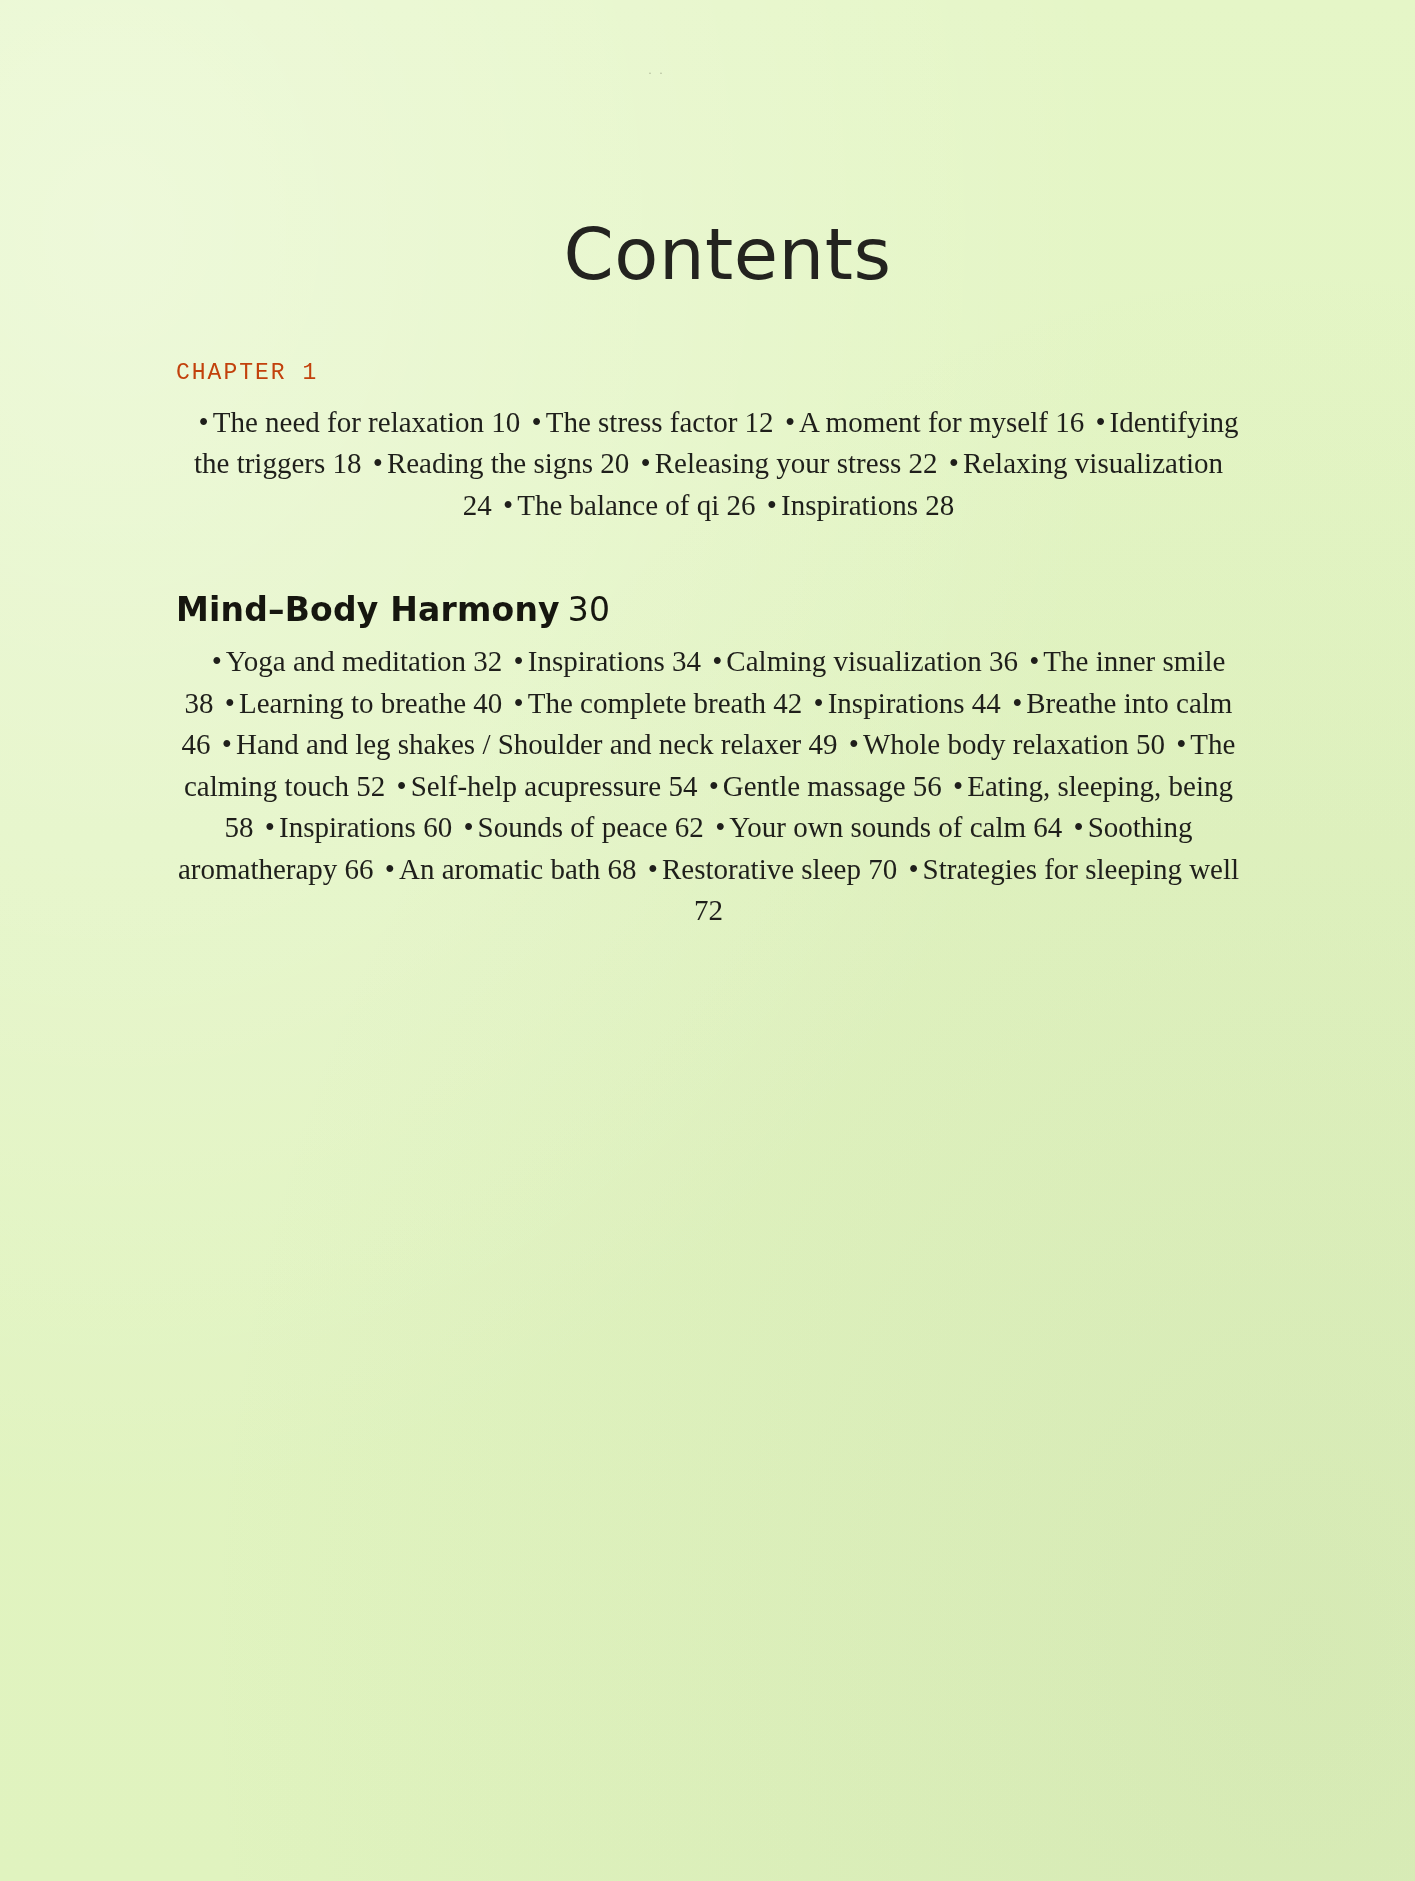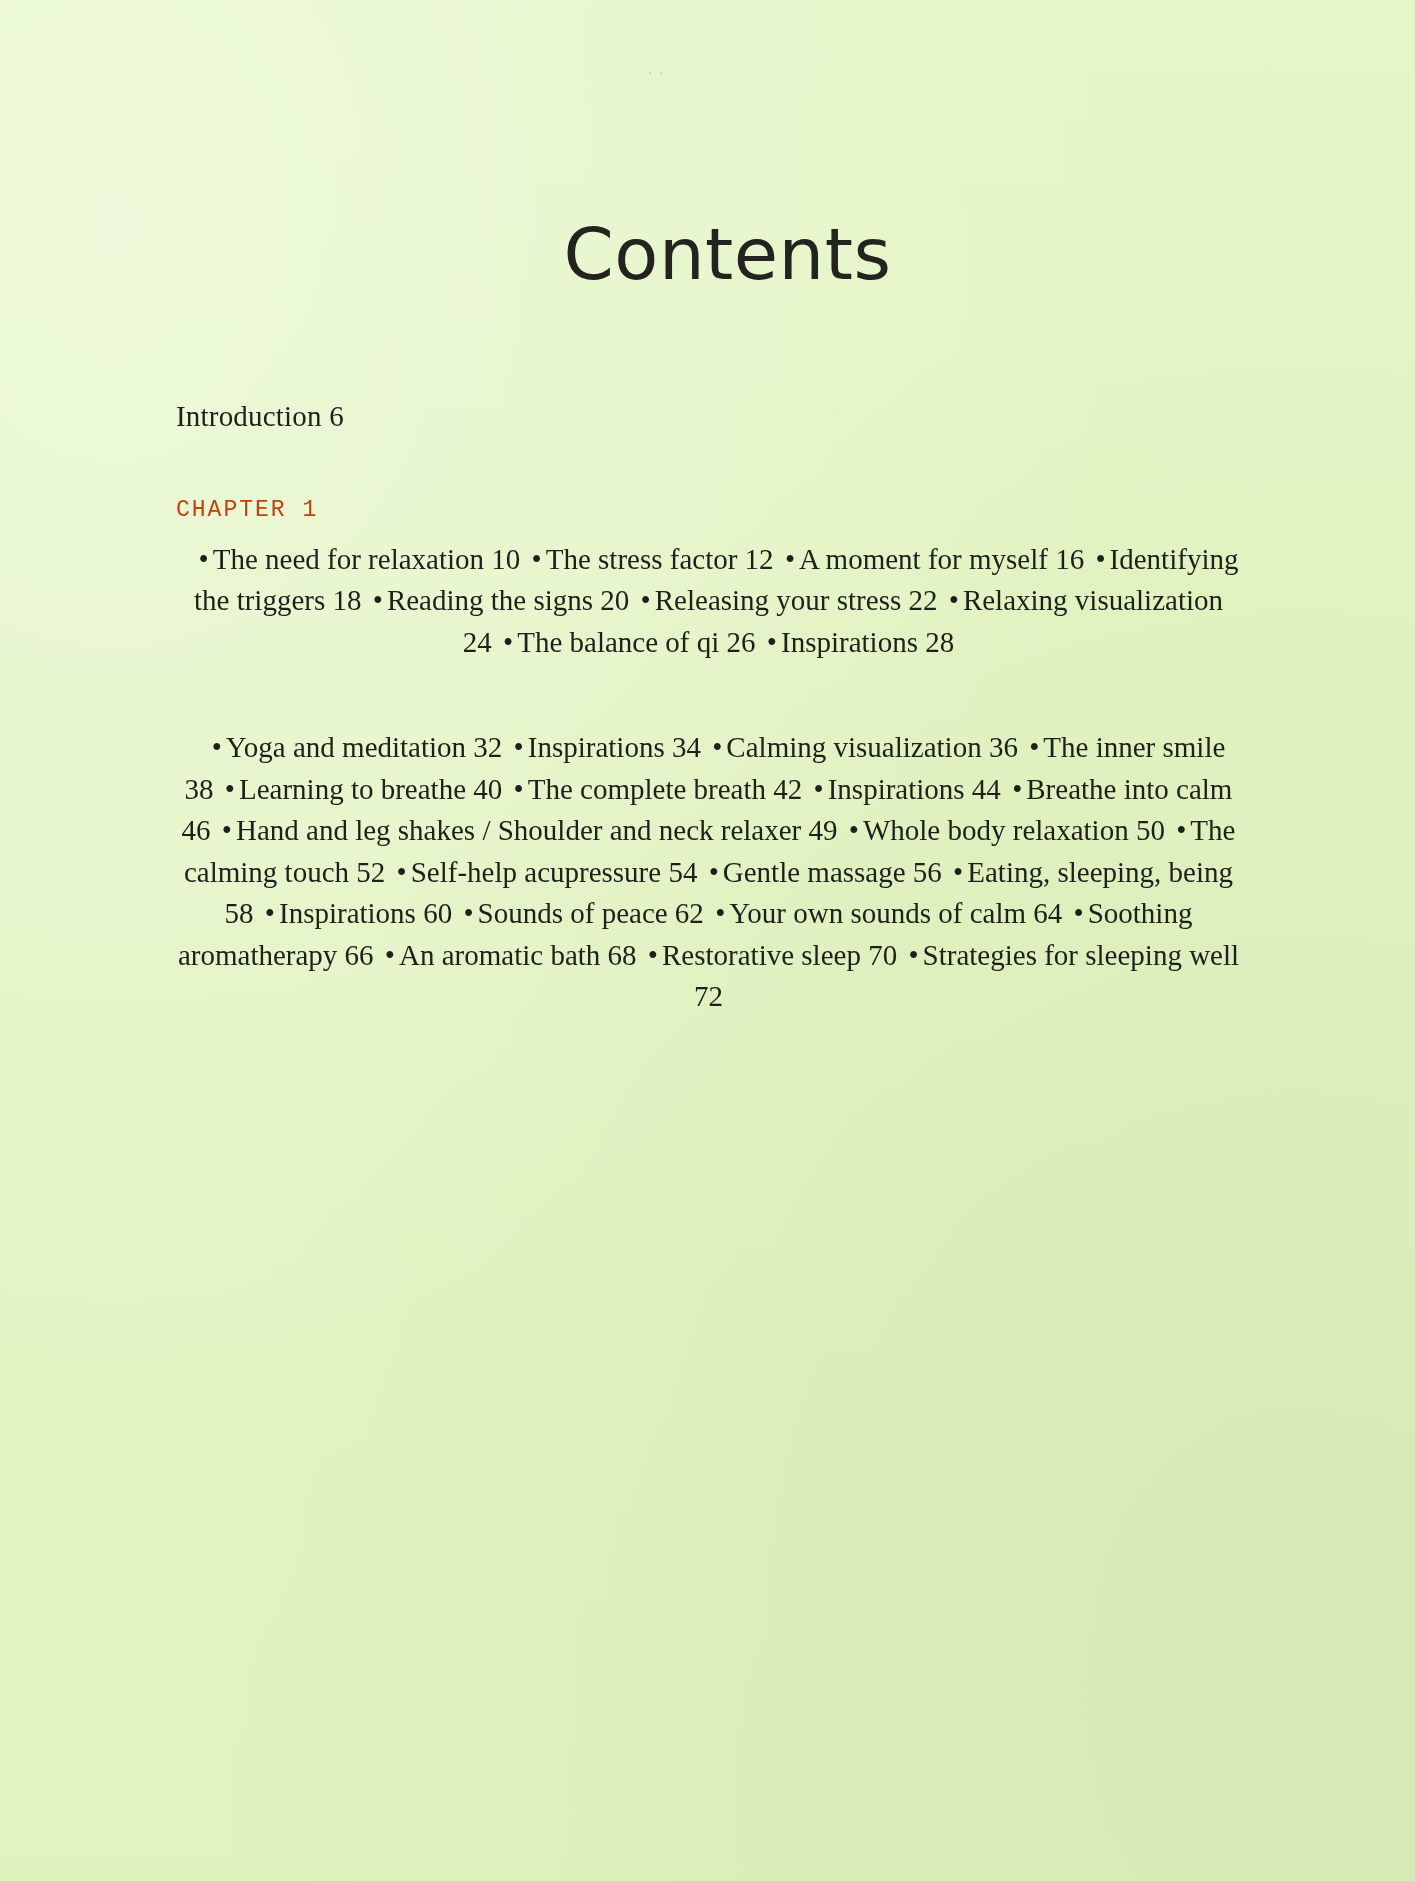--- a/index.html
+++ b/index.html
@@ -114,25 +114,27 @@
 <div class="page"></div>
 
 <div class="content">
 
   <div class="mark-top">· ·</div>
 
   <h1 class="title">Contents</h1>
 
   <div class="body-block">
 
-    <div class="intro">Introduction  6</div>
 
     <div class="chapter">
       <div class="chapter-kicker">CHAPTER 1</div>
       <div class="entries"><span class="indent"></span><span class="bullet">• </span><span>The need for relaxation 10</span> <span class="bullet"> • </span><span>The stress factor 12</span> <span class="bullet"> • </span><span>A moment for myself 16</span> <span class="bullet"> • </span><span>Identifying the triggers 18</span> <span class="bullet"> • </span><span>Reading the signs 20</span> <span class="bullet"> • </span><span>Releasing your stress 22</span> <span class="bullet"> • </span><span>Relaxing visualization 24</span> <span class="bullet"> • </span><span>The balance of qi 26</span> <span class="bullet"> • </span><span>Inspirations 28</span> </div>
     </div>
 
     <div class="chapter">
+      <div class="chapter-title">
+        <span>Mind–Body Harmony</span><span class="pg">30</span>
+      </div>
       <div class="entries"><span class="indent"></span><span class="bullet">• </span><span>Yoga and meditation 32</span> <span class="bullet"> • </span><span>Inspirations 34</span> <span class="bullet"> • </span><span>Calming visualization 36</span> <span class="bullet"> • </span><span>The inner smile 38</span> <span class="bullet"> • </span><span>Learning to breathe 40</span> <span class="bullet"> • </span><span>The complete breath 42</span> <span class="bullet"> • </span><span>Inspirations 44</span> <span class="bullet"> • </span><span>Breathe into calm 46</span> <span class="bullet"> • </span><span>Hand and leg shakes / Shoulder and neck relaxer 49</span> <span class="bullet"> • </span><span>Whole body relaxation 50</span> <span class="bullet"> • </span><span>The calming touch 52</span> <span class="bullet"> • </span><span>Self-help acupressure 54</span> <span class="bullet"> • </span><span>Gentle massage 56</span> <span class="bullet"> • </span><span>Eating, sleeping, being 58</span> <span class="bullet"> • </span><span>Inspirations 60</span> <span class="bullet"> • </span><span>Sounds of peace 62</span> <span class="bullet"> • </span><span>Your own sounds of calm 64</span> <span class="bullet"> • </span><span>Soothing aromatherapy 66</span> <span class="bullet"> • </span><span>An aromatic bath 68</span> <span class="bullet"> • </span><span>Restorative sleep 70</span> <span class="bullet"> • </span><span>Strategies for sleeping well 72</span> </div>
     </div>
 
   </div>
 </div>
 
 </body></html>

